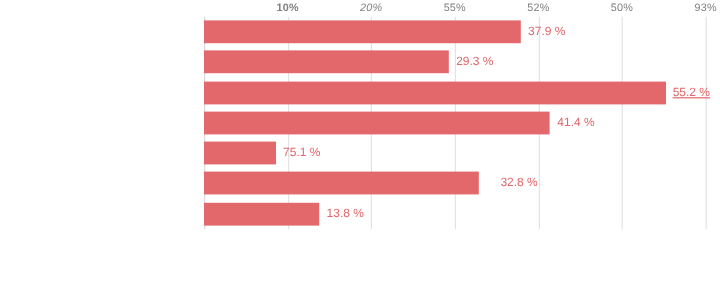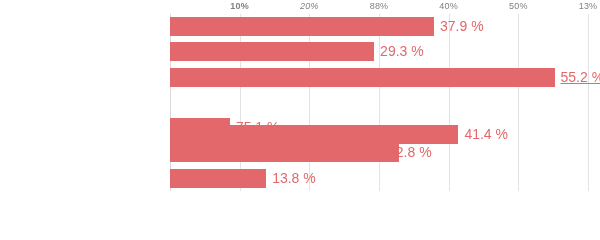--- a/index.html
+++ b/index.html
@@ -72,21 +72,21 @@
     left: 0;
     top: 0;
     height: 100%;
     background: #e2686b;
   }
   .bar-value {
     position: absolute;
     top: 0;
     height: 19px;
     line-height: 19px;
-    font-size: 14px;
+    font-size: 10px;
     color: #e2686b;
     white-space: nowrap;
     padding-left: 6px;
   }
 </style>
 </head>
 <body>
 
 <div id="chart">
 
@@ -113,49 +113,49 @@
             <div class="bar" style="width: 204.123px; background: rgb(226, 104, 107);"></div>
             <div class="bar-value" style="left: 204.123px; color: rgb(226, 104, 107);">29.3 %</div>
           </div>
         </div>
         <div class="row" style="top: 50.5714px;">
           <div class="bar-track">
             <div class="bar" style="width: 384.56px; background: rgb(226, 104, 107);"></div>
             <div class="bar-value" style="left: 384.56px; color: rgb(226, 104, 107); text-decoration: underline;">55.2 %</div>
           </div>
         </div>
-        <div class="row" style="top: 75.8571px; margin-top: 32px;">
+        <div class="row" style="top: 75.8571px;">
           <div class="bar-track">
             <div class="bar" style="width: 288.42px; background: rgb(226, 104, 107);"></div>
             <div class="bar-value" style="left: 288.42px; color: rgb(226, 104, 107);">41.4 %</div>
           </div>
         </div>
         <div class="row" style="top: 101.143px;">
           <div class="bar-track">
             <div class="bar" style="width: 59.9133px; background: rgb(226, 104, 107);"></div>
             <div class="bar-value" style="left: 59.9133px; color: rgb(226, 104, 107);">75.1 %</div>
           </div>
         </div>
         <div class="row" style="top: 126.429px;">
           <div class="bar-track">
             <div class="bar" style="width: 228.507px; background: rgb(226, 104, 107);"></div>
-            <div class="bar-value" style="left: 212px; color: rgb(226, 104, 107);">32.8 %</div>
+            <div class="bar-value" style="left: 241px; color: rgb(226, 104, 107);">32.8 %</div>
           </div>
         </div>
         <div class="row" style="top: 151.714px;">
           <div class="bar-track">
             <div class="bar" style="width: 96.14px; background: rgb(226, 104, 107);"></div>
             <div class="bar-value" style="left: 96.14px; color: rgb(226, 104, 107);">13.8 %</div>
           </div>
         </div>
       </div>
   </div>
 
   <div id="ticks">
       <div class="tick-label" style="left: 239.667px; font-weight: bold;">10%</div>
       <div class="tick-label" style="left: 309.333px; font-style: italic;">20%</div>
-      <div class="tick-label" style="left: 379px;">88%</div>
-      <div class="tick-label" style="left: 448.667px;">40%</div>
+      <div class="tick-label" style="left: 379px;">55%</div>
+      <div class="tick-label" style="left: 448.667px;">52%</div>
       <div class="tick-label" style="left: 518.333px;">50%</div>
-      <div class="tick-label" style="left: 588px;">13%</div>
+      <div class="tick-label" style="left: 588px;">93%</div>
     </div>
 
 </div>
 
 </body></html>

